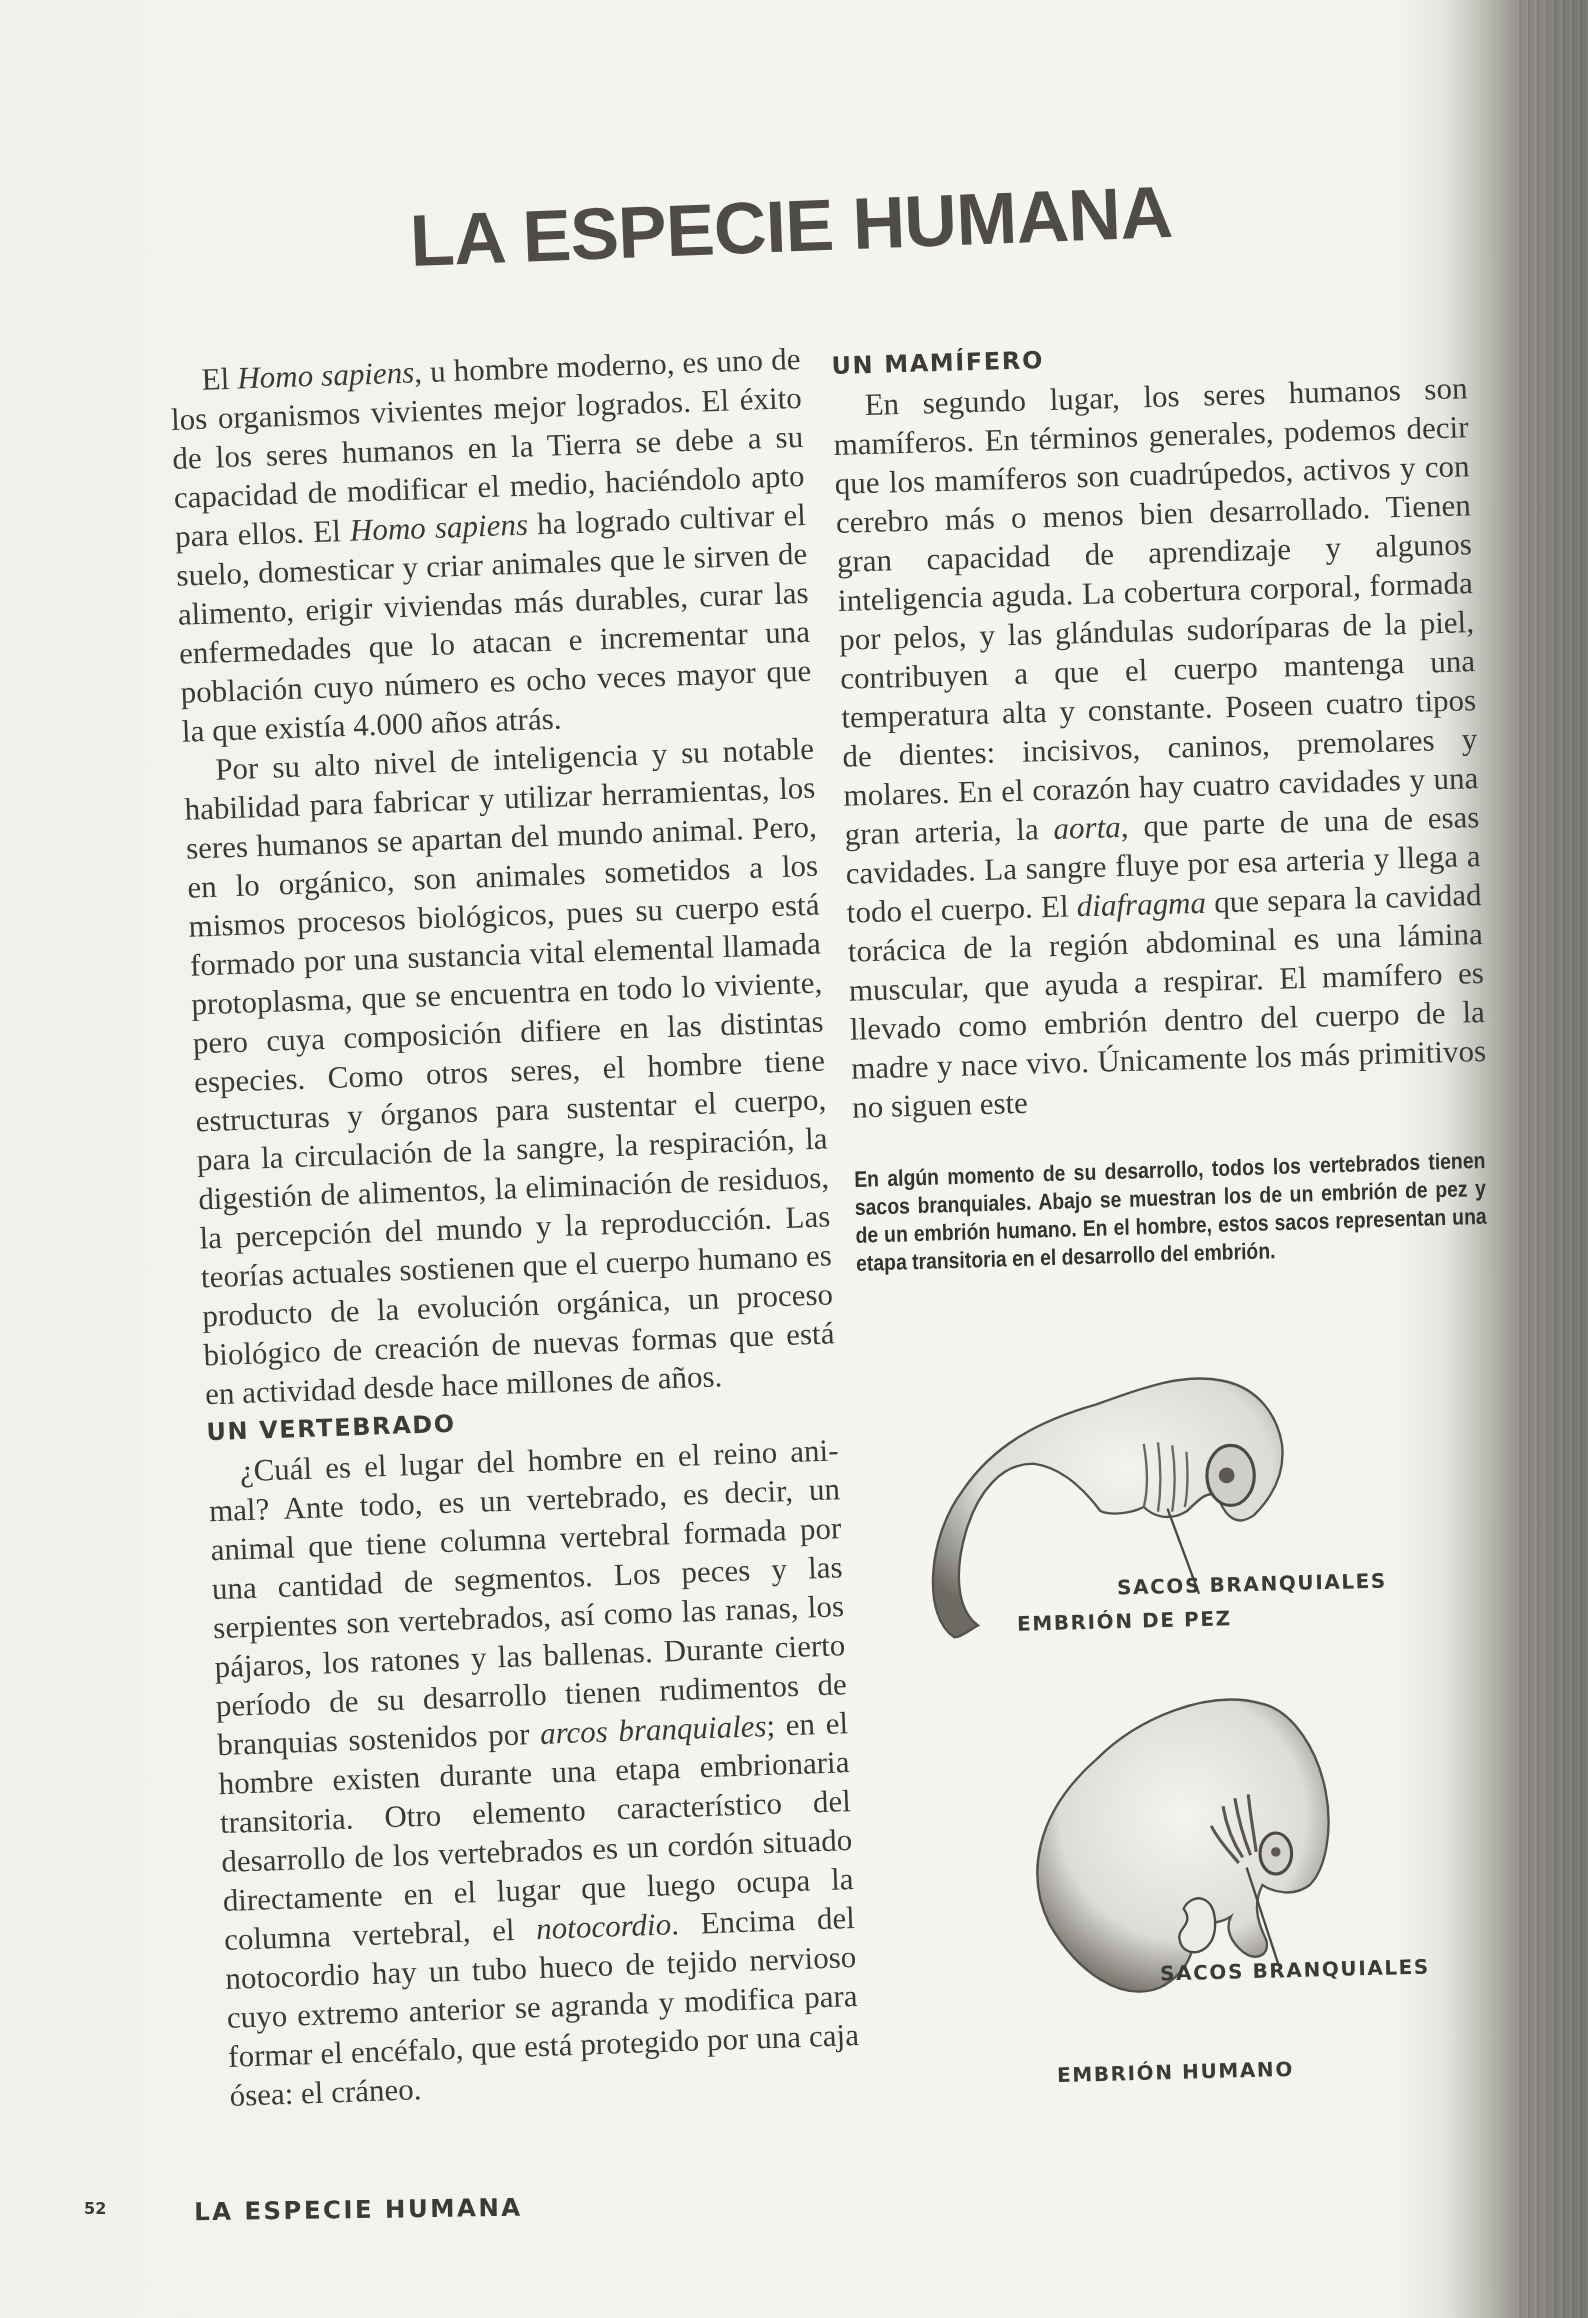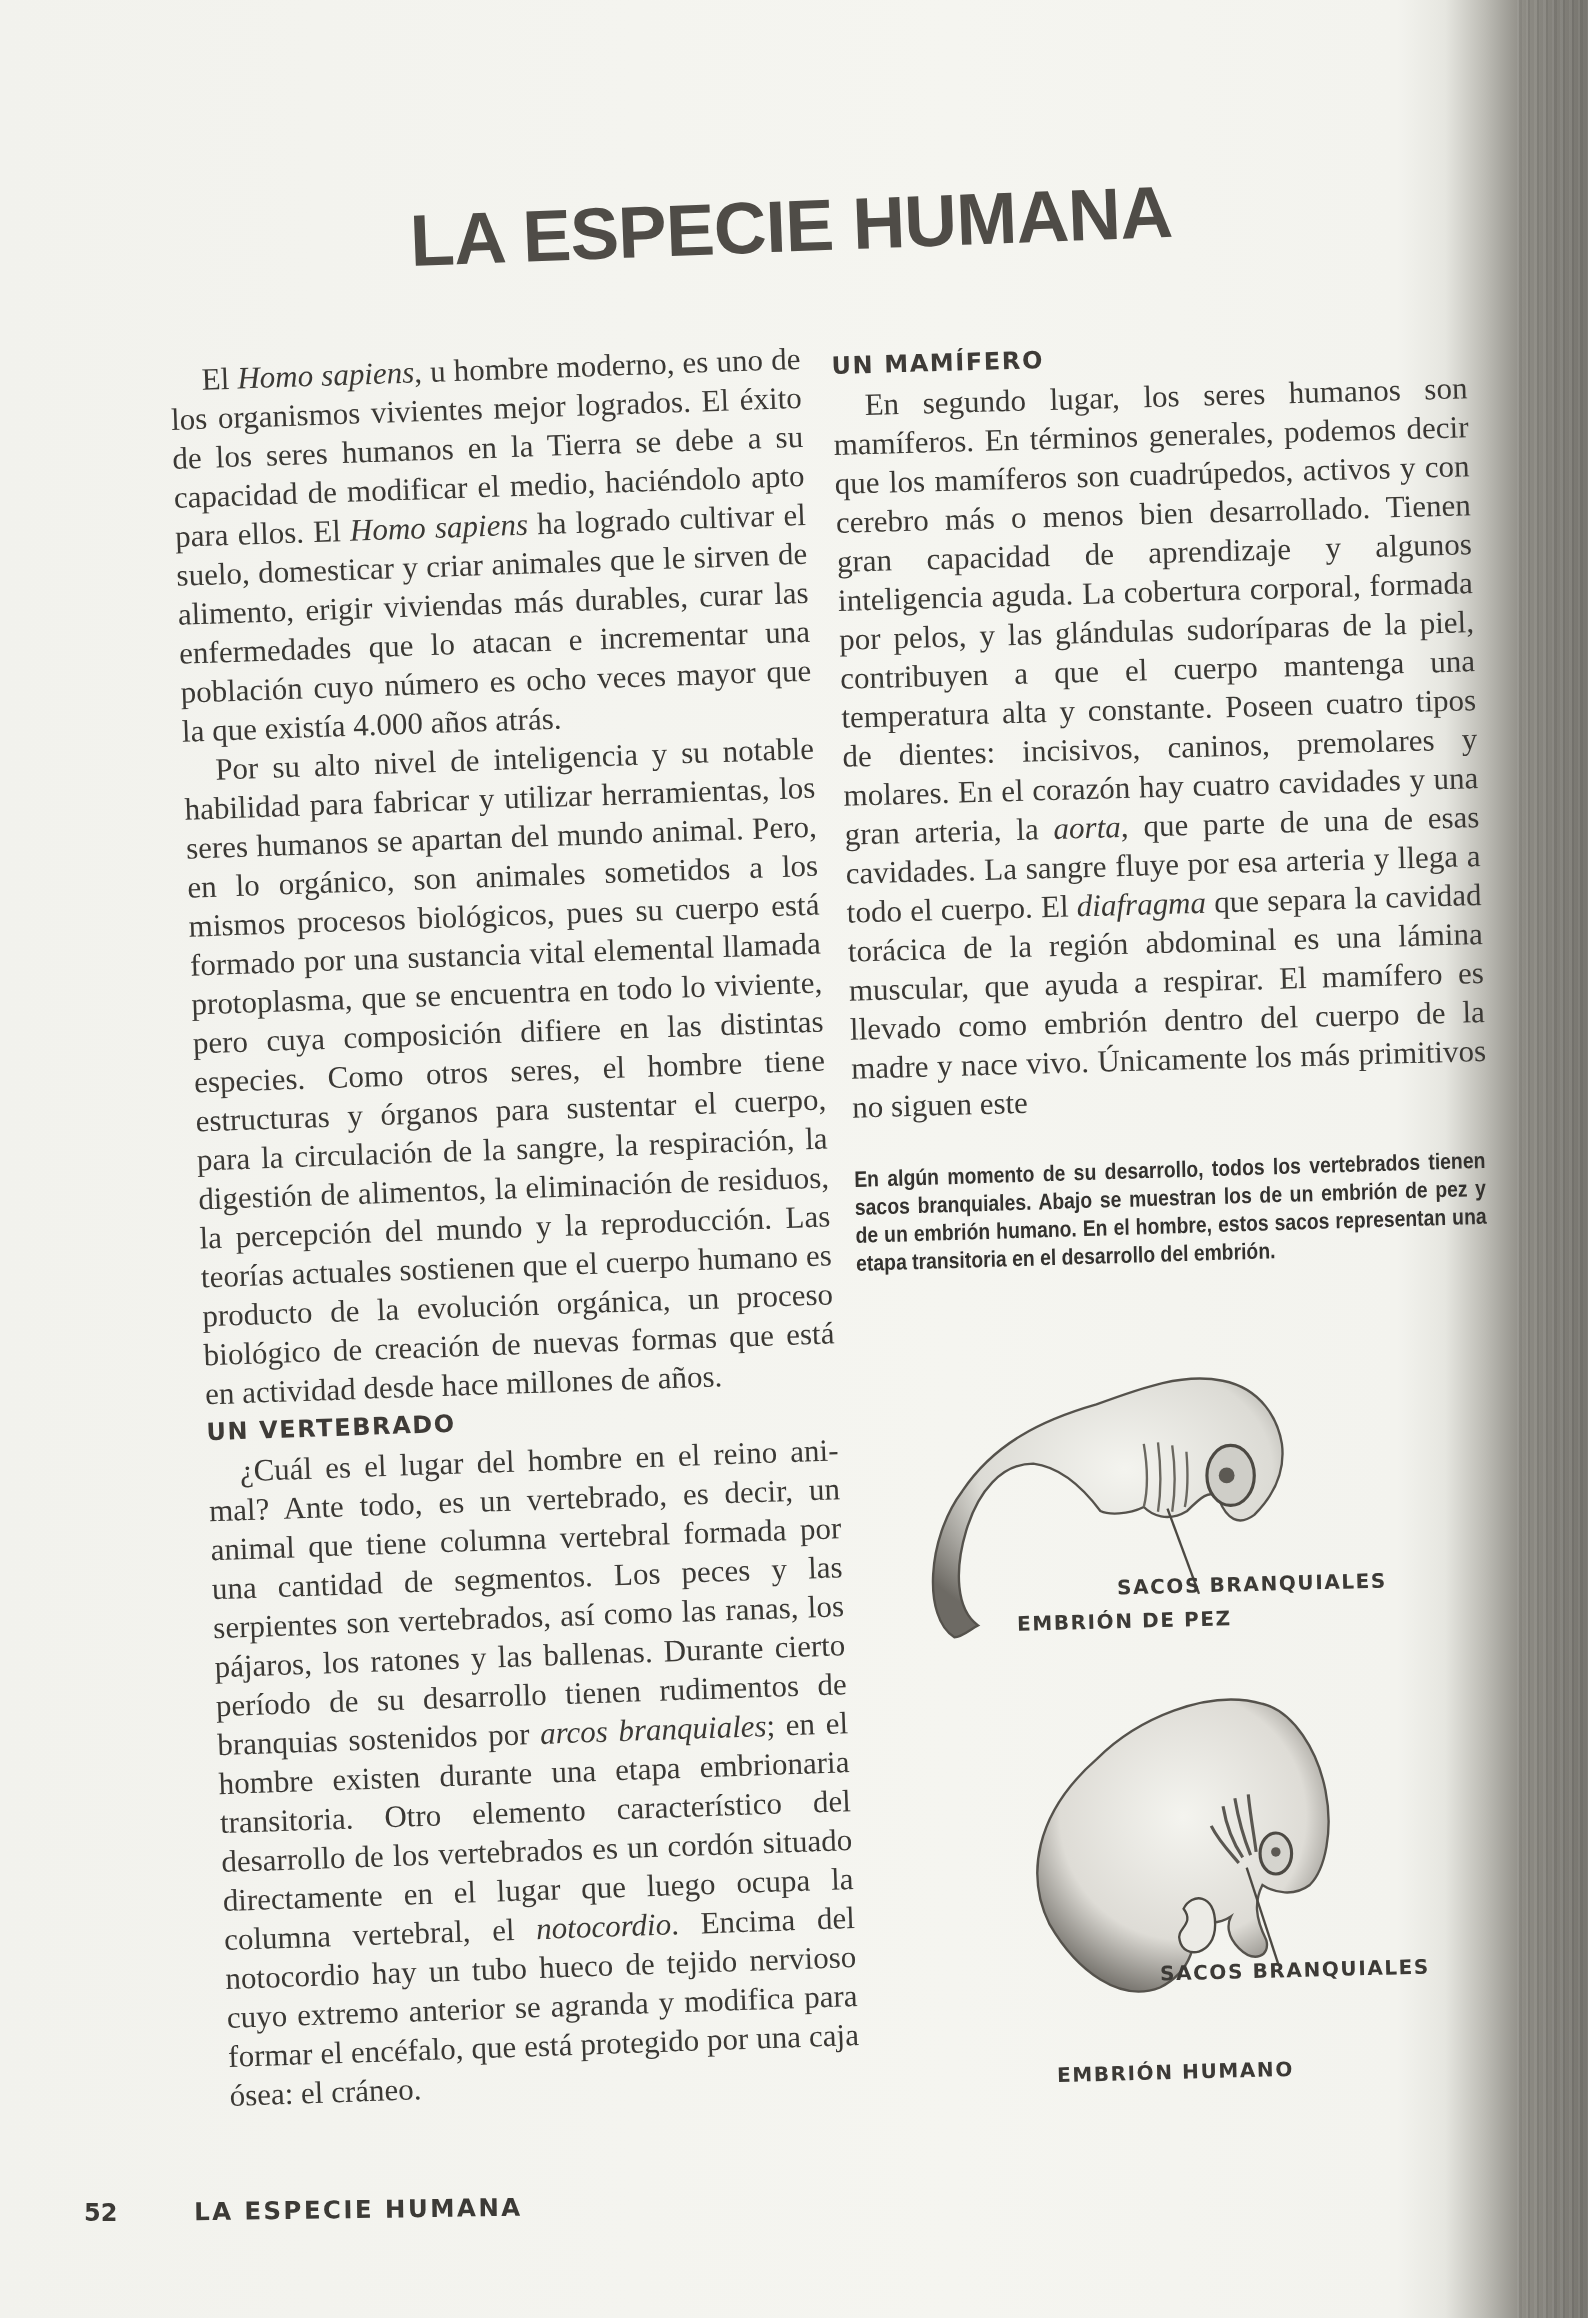--- a/index.html
+++ b/index.html
@@ -51,21 +51,21 @@
   .fig svg { display: block; }
   .label {
     position: absolute;
     font-family: "DejaVu Sans", "Liberation Sans", sans-serif;
     font-weight: 700; font-size: 20px; letter-spacing: 1.6px; color: #3c3a36;
     white-space: nowrap; transform: rotate(-1.5deg);
   }
   .footer-num {
     position: absolute; left: 84px; top: 2199px;
     font-family: "DejaVu Sans", "Liberation Sans", sans-serif;
-    font-weight: 700; font-size: 24px; color: #3c3a36;
+    font-weight: 700; font-size: 16px; color: #3c3a36;
   }
   .footer-title {
     position: absolute; left: 194px; top: 2195px;
     font-family: "DejaVu Sans", "Liberation Sans", sans-serif;
     font-weight: 700; font-size: 24.5px; letter-spacing: 2.4px; color: #3c3a36;
     transform: rotate(-0.8deg); white-space: nowrap;
   }
 </style>
 </head>
 <body>

